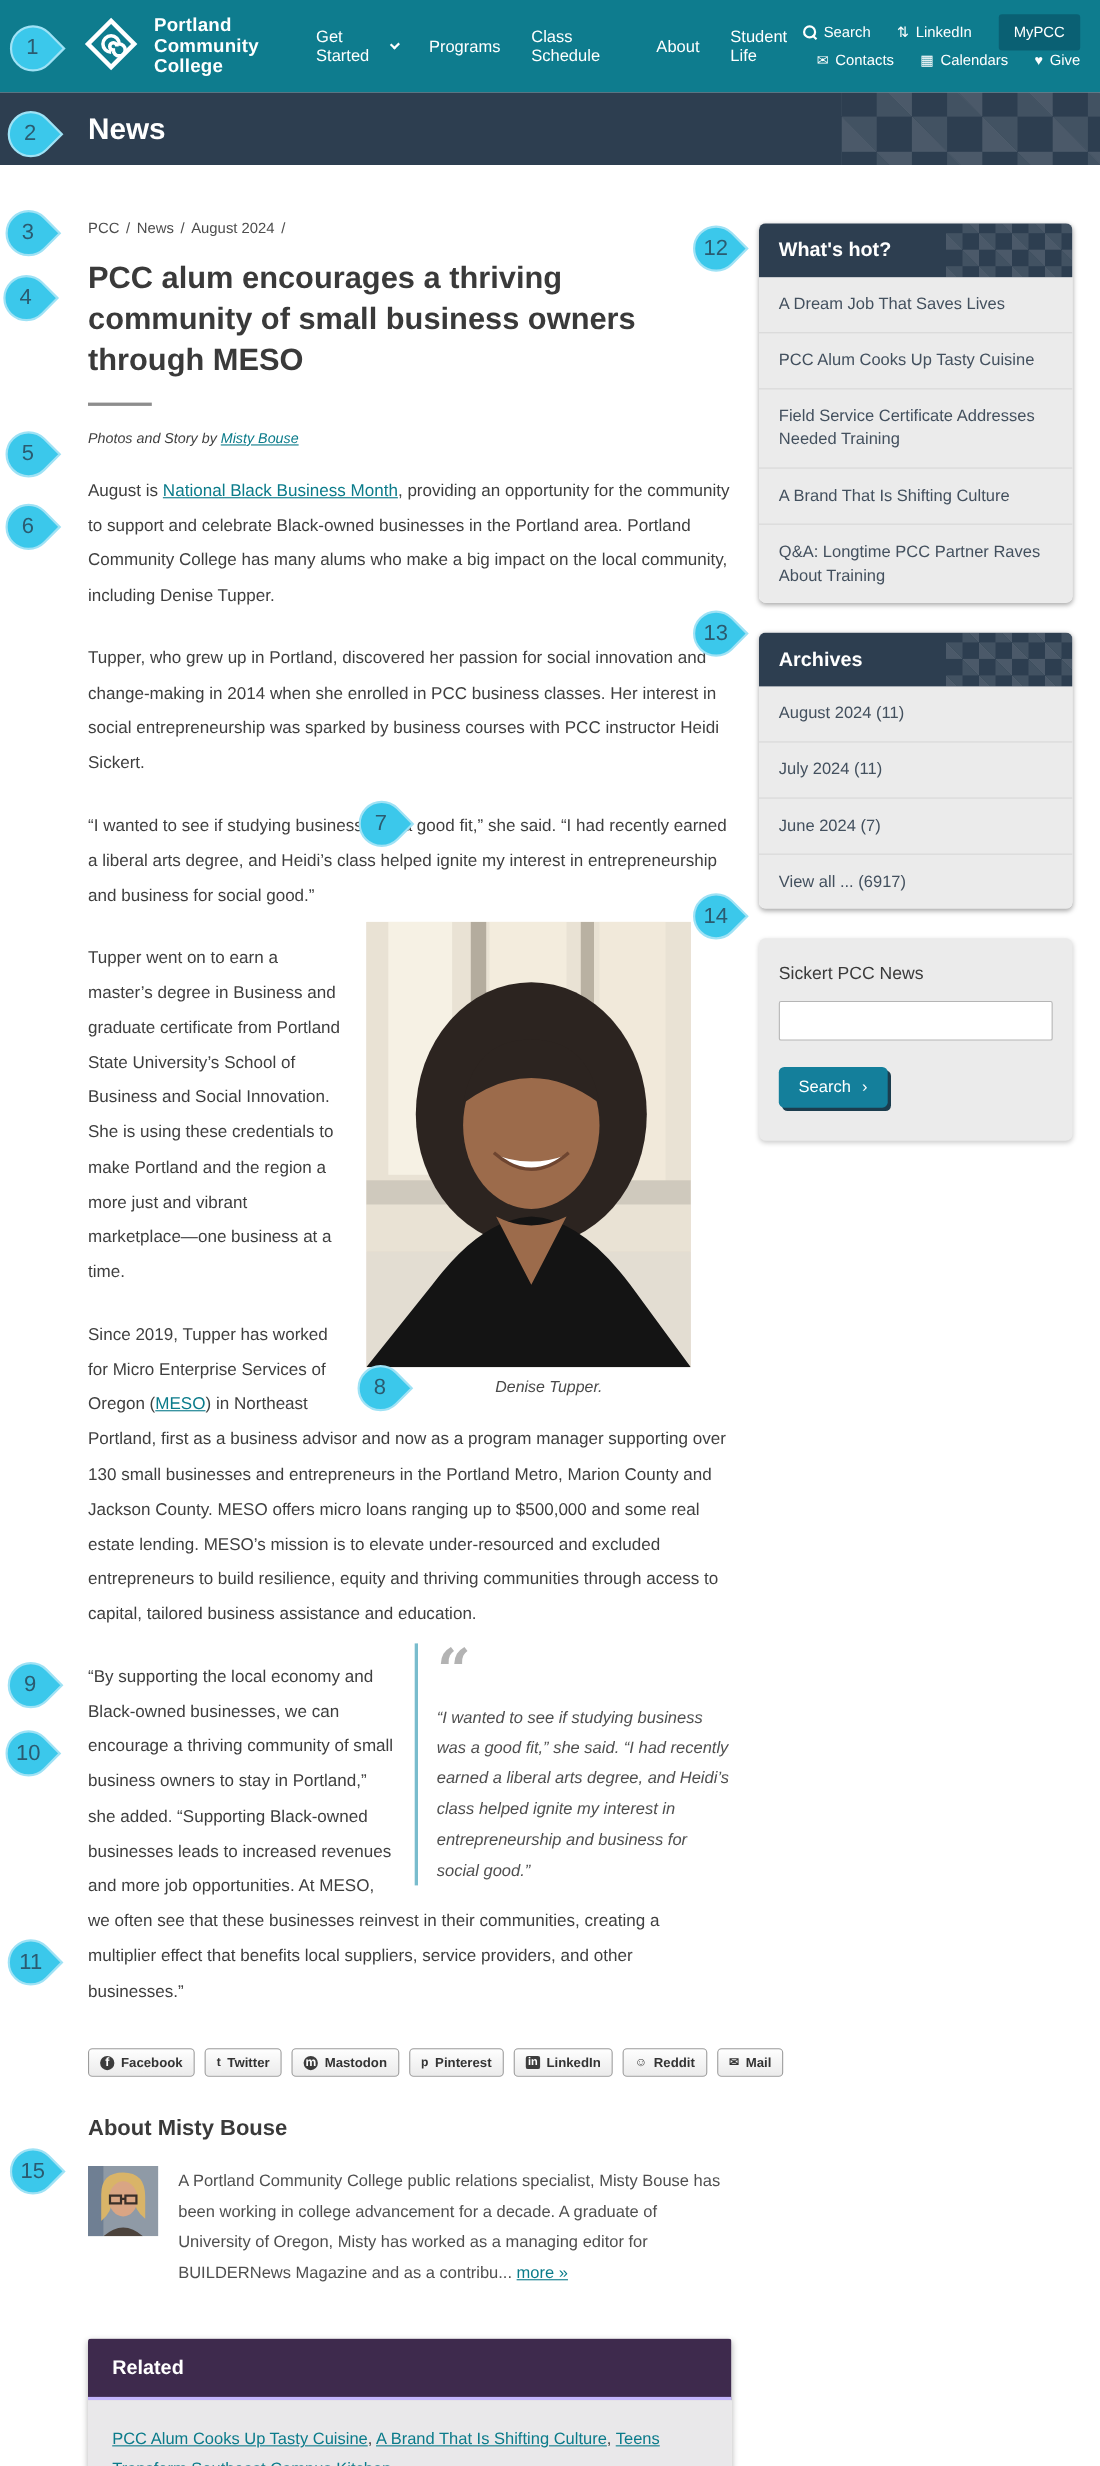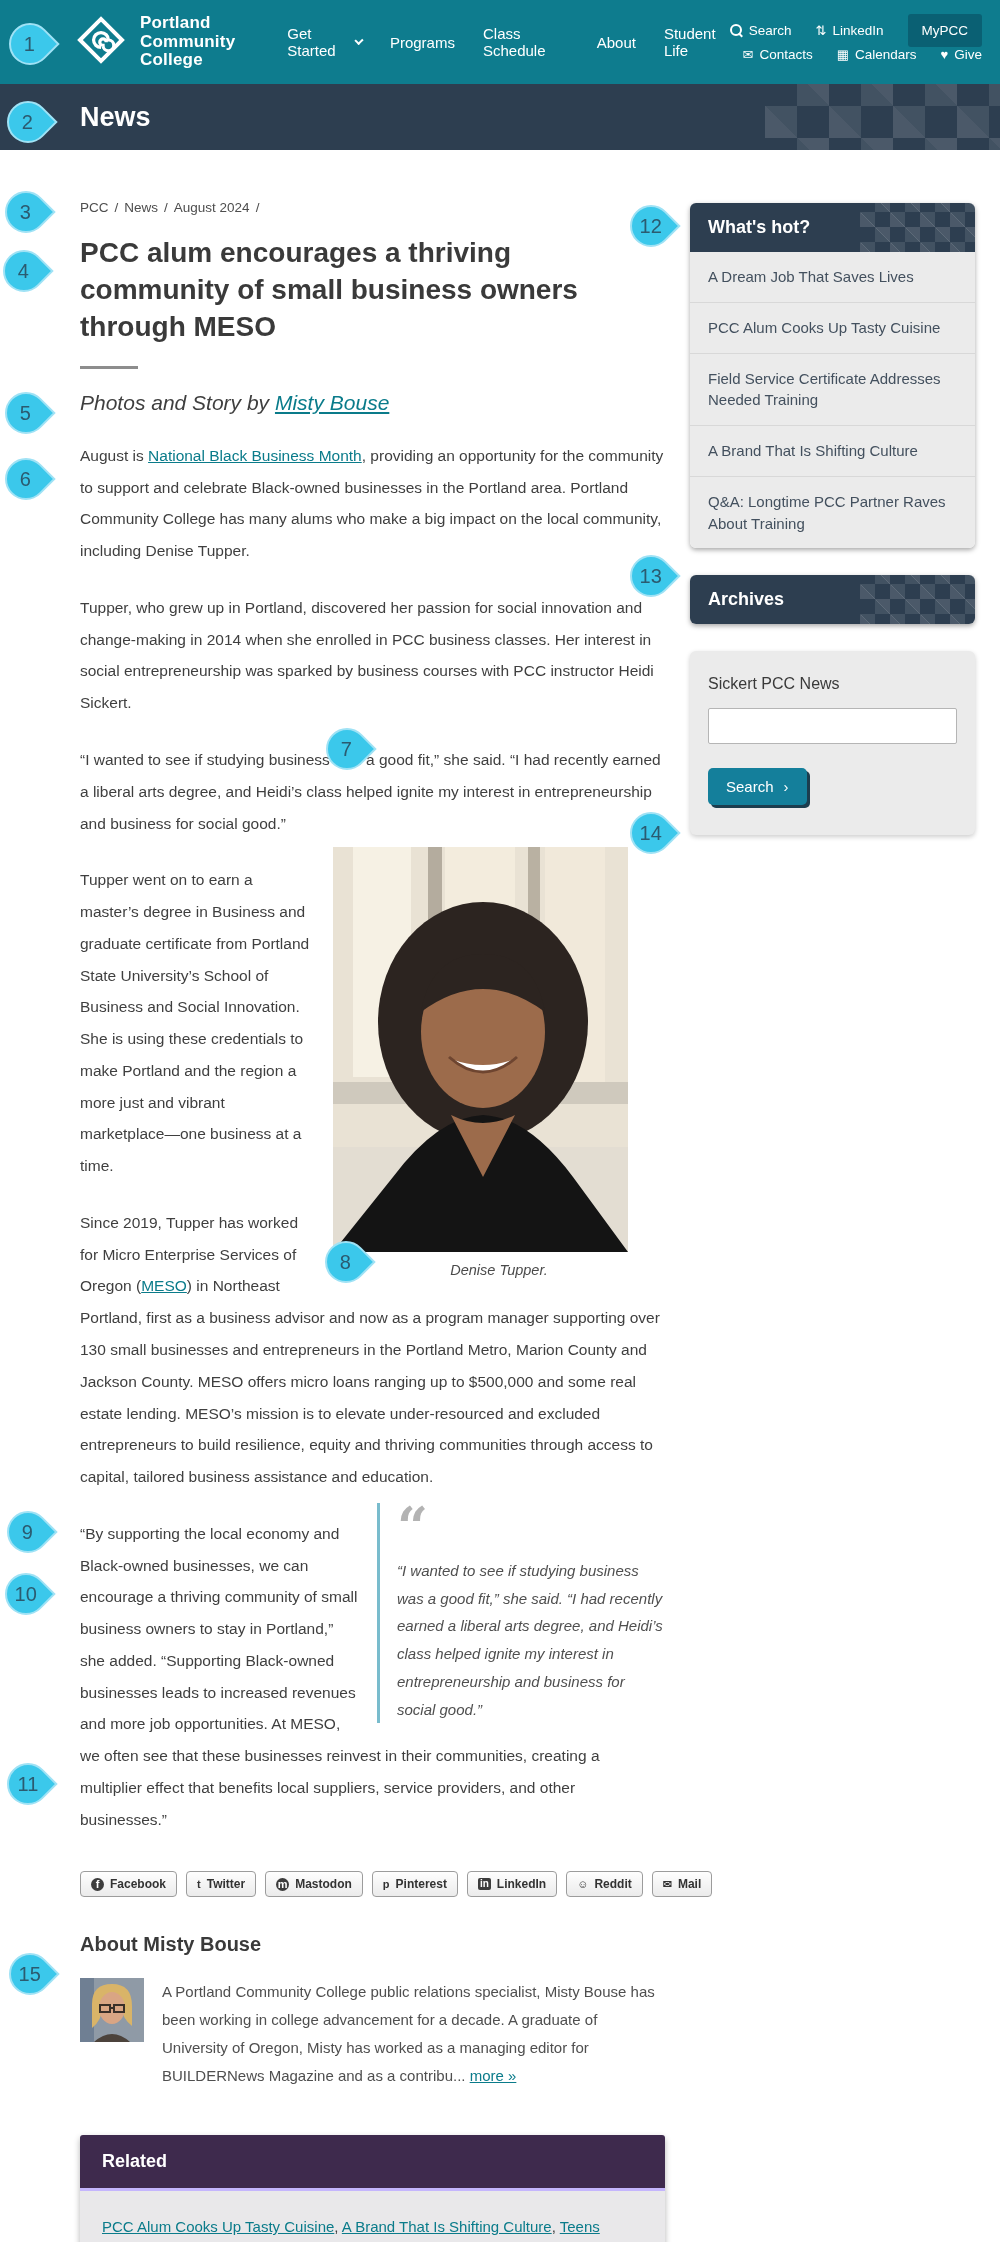--- a/index.html
+++ b/index.html
@@ -39,21 +39,21 @@
   .page { display:flex; align-items:flex-start; padding-left:80px; }
   .main-col { width:585px; }
   .sidebar { width:285px; margin-left:25px; }
 
   
   .breadcrumb { margin-top:50px; font-size:13.5px; color:#4d4d4d; }
   .breadcrumb a { color:#4d4d4d; text-decoration:none; cursor:pointer; }
   .bsep { margin:0 6px; }
   h1.article-title { font-size:28px; line-height:1.32; color:#3a3a3a; margin:20px 0 0; font-weight:bold; }
   .title-rule { width:58px; border:0; border-top:3px solid #8d8d8d; margin:20px 0 0 0; }
-  .byline { margin-top:22px; font-style:italic; font-size:21px; color:#3f3f3f; }
+  .byline { margin-top:22px; font-style:italic; font-size:13px; color:#3f3f3f; }
   .byline a { color:#0a7b8a; }
   .main-col p.body { font-size:15.5px; line-height:2.05; margin:25px 0 0; }
   a.ilink { color:#0a7b8a; cursor:pointer; }
 
   figure.photo { float:right; width:332px; margin:8px 0 8px 20px; }
   .photo-img { width:295px; height:405px; display:block; }
   figcaption { text-align:center; font-style:italic; font-size:14.5px; color:#4a4a4a; margin-top:10px; }
 
   .pullquote { float:right; width:288px; border-left:3px solid #79bccd; padding-left:17px; margin:10px 0 4px 18px; }
   .pq-mark { font-family:"DejaVu Serif",serif; font-weight:bold; font-size:54px; color:#b3b3b3; line-height:.9; display:block; height:40px; }
@@ -290,20 +290,26 @@
         <a class="side-item">A Brand That Is Shifting Culture</a>
         <a class="side-item">Q&amp;A: Longtime PCC Partner Raves About Training</a>
       </div>
     </div>
 
     <div class="side-box">
       <div class="side-header">
         <span>Archives</span>
         <div class="checker"></div>
       </div>
+      <div class="side-list">
+        <a class="side-item">August 2024 (11)</a>
+        <a class="side-item">July 2024 (11)</a>
+        <a class="side-item">June 2024 (7)</a>
+        <a class="side-item">View all ... (6917)</a>
+      </div>
     </div>
 
     <div class="search-panel">
       <div class="search-label">Sickert PCC News</div>
       <input class="search-input" type="text" value="" style="">
       <br>
       <button class="search-btn">
         <span>Search</span>
         <span>›</span>
       </button>

